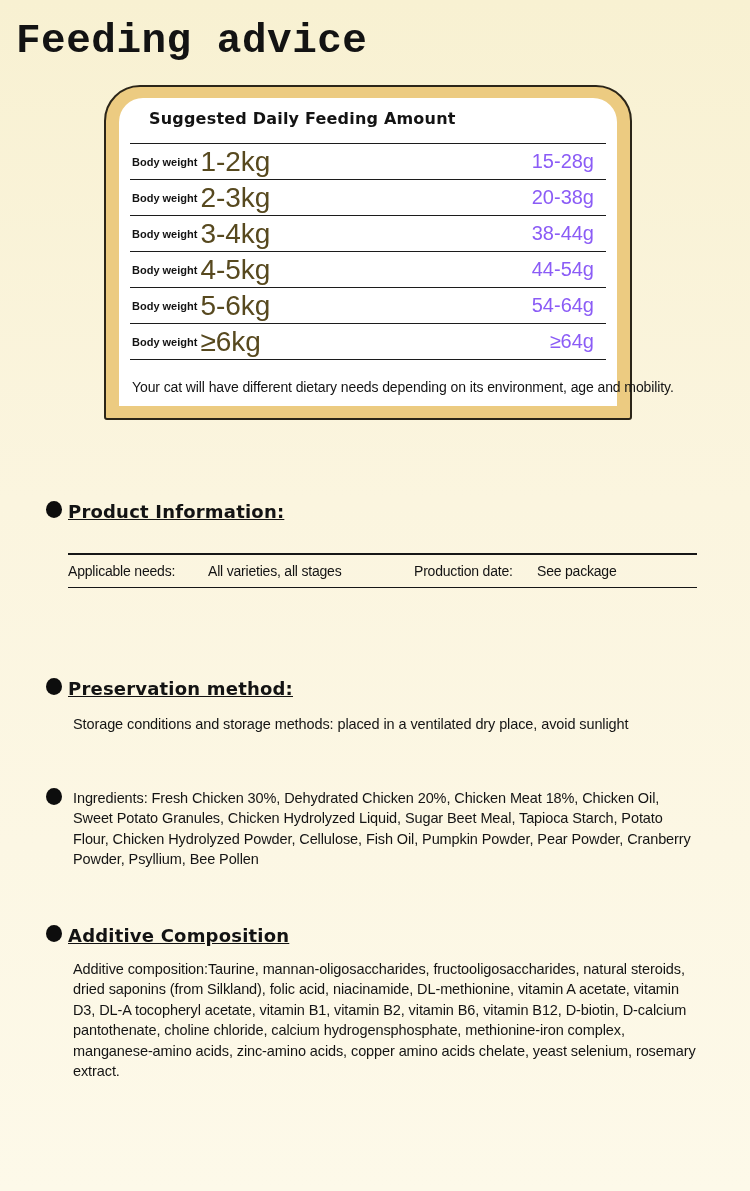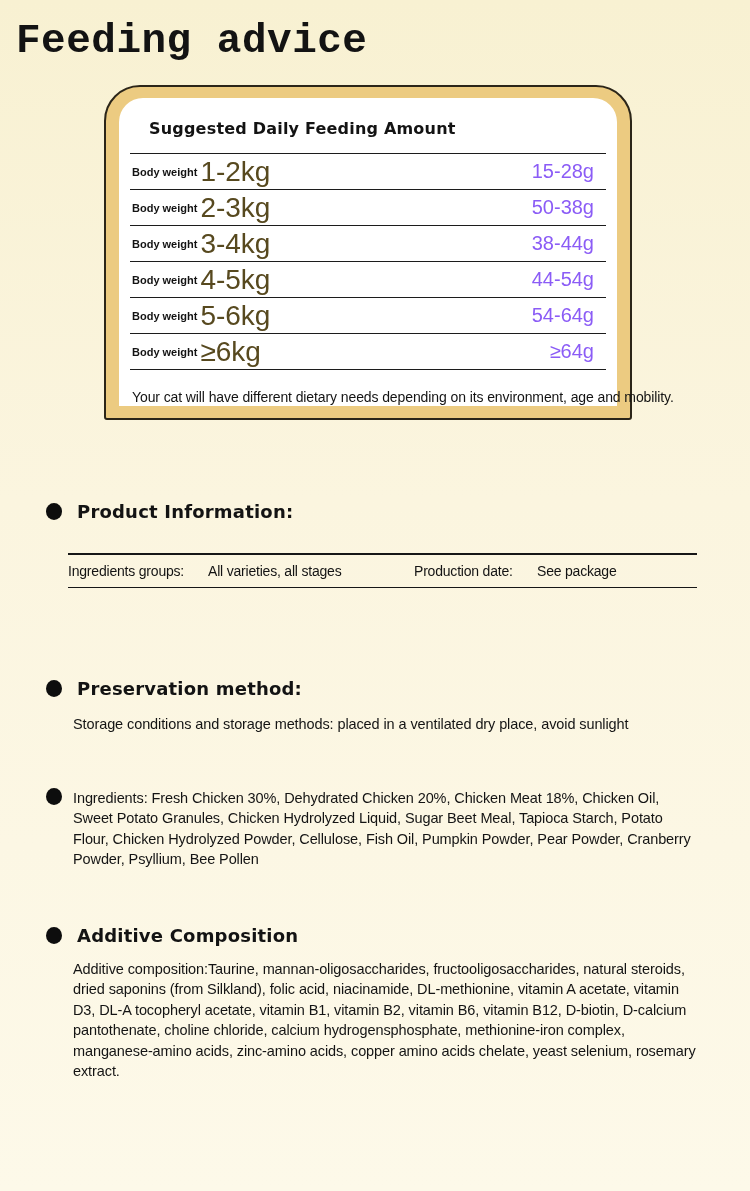--- a/index.html
+++ b/index.html
@@ -15,35 +15,35 @@
   
   .card {
     position:absolute; left:104px; top:85px; width:528px; height:335px; box-sizing:border-box;
     background:#ECCB81; border:2px solid #2B2518; border-radius:36px 36px 3px 3px;
   }
   .card-inner {
     position:absolute; left:13px; right:13px; top:11px; bottom:12px; box-sizing:border-box;
     background:#FFFFFF; border-radius:24px 24px 0 0; padding:0 11px;
   }
   .card-header {
-    margin:21px 0 0 19px; font-family:"DejaVu Sans", sans-serif;
+    margin:11px 0 0 19px; font-family:"DejaVu Sans", sans-serif;
     font-weight:700; font-size:16px; letter-spacing:.2px;
   }
   .feed-table { margin-top:15px; border-top:1.5px solid #1c1c1c; }
   .feed-row {
     display:flex; justify-content:space-between; align-items:center;
     height:35px; border-bottom:1.5px solid #1c1c1c; padding:0 2px;
   }
   .feed-left { display:flex; align-items:center; }
   .feed-weight-label { font-size:11px; font-weight:700; }
   .feed-weight-value { font-size:28px; color:#57491F; margin-left:3px; }
   .feed-amount { font-size:20px; color:#8b5cf6; padding-right:10px; }
   .card-note { margin:19px 0 0 2px; font-size:14px; letter-spacing:-.1px; white-space:nowrap; }
   
-  .section-head { position:absolute; display:flex; align-items:center; gap:15px; }
+  .section-head { position:absolute; display:flex; align-items:flex-start; gap:6px;text-decoration:underline; }
   .bullet { width:16px; height:17px; background:#0d0d0d; border-radius:50%; flex:none; }
   .section-title { font-family:"DejaVu Sans", sans-serif; font-weight:700; font-size:18px; letter-spacing:.2px; }
   .info-table { position:absolute; left:68px; top:553px; width:629px; border-top:2px solid #161616; }
   .info-row {
     display:grid; grid-template-columns:140px 206px 123px 1fr; align-items:center;
     height:32px; font-size:14px; letter-spacing:-.2px; border-bottom:1px solid #161616;
   }
   .info-row.last { height:34px; border-bottom:2px solid #161616; }
   .spec-value { font-size:17px; letter-spacing:3px; }
   .body-text { position:absolute; left:73px; font-size:14.5px; line-height:20.4px; letter-spacing:-.1px; color:#141414; }
@@ -65,21 +65,21 @@
             <span class="feed-weight-label">Body weight</span>
             <span class="feed-weight-value">1-2kg</span>
           </span>
           <span class="feed-amount">15-28g</span>
         </div>
         <div class="feed-row">
           <span class="feed-left">
             <span class="feed-weight-label">Body weight</span>
             <span class="feed-weight-value">2-3kg</span>
           </span>
-          <span class="feed-amount">50-38g</span>
+          <span class="feed-amount">20-38g</span>
         </div>
         <div class="feed-row">
           <span class="feed-left">
             <span class="feed-weight-label">Body weight</span>
             <span class="feed-weight-value">3-4kg</span>
           </span>
           <span class="feed-amount">38-44g</span>
         </div>
         <div class="feed-row">
           <span class="feed-left">
@@ -108,21 +108,21 @@
     </div>
   </div>
 
   <div class="section-head" style="left:46px; top:501px;">
     <span class="bullet"></span>
     <span class="section-title">Product Information:</span>
   </div>
 
   <div class="info-table">
     <div class="info-row">
-      <span>Ingredients groups:</span>
+      <span>Applicable needs:</span>
       <span>All varieties, all stages</span>
       <span>Production date:</span>
       <span>See package</span>
     </div>
   </div>
 
   <div class="section-head" style="left:46px; top:678px;">
     <span class="bullet"></span>
     <span class="section-title">Preservation method:</span>
   </div>

